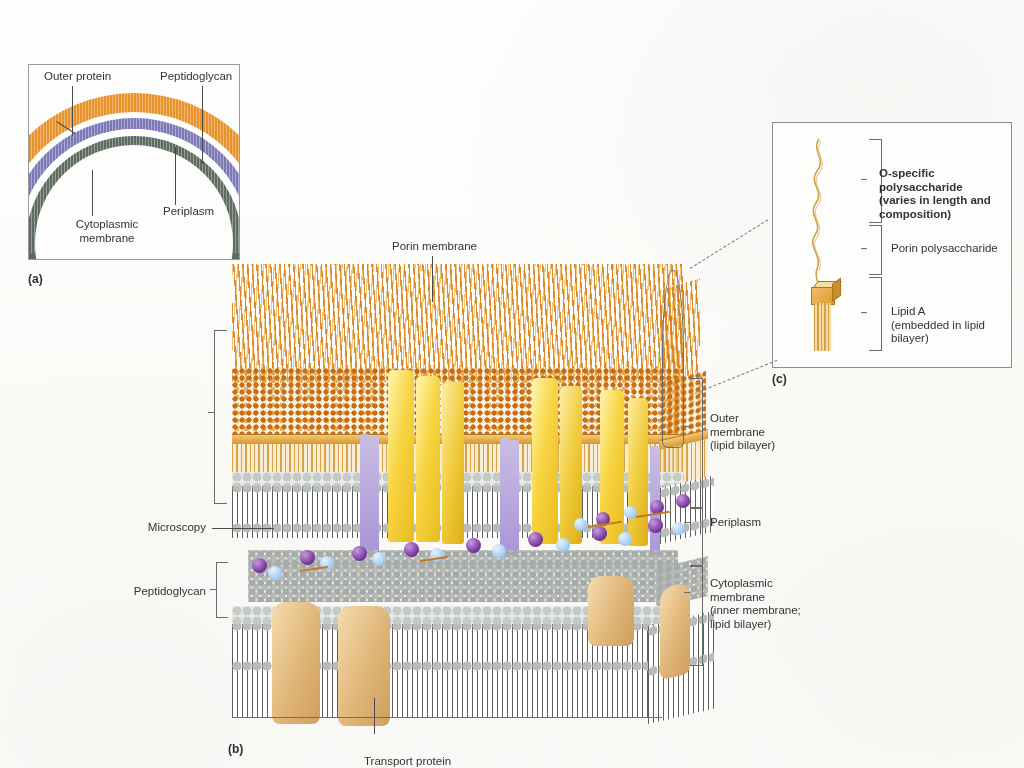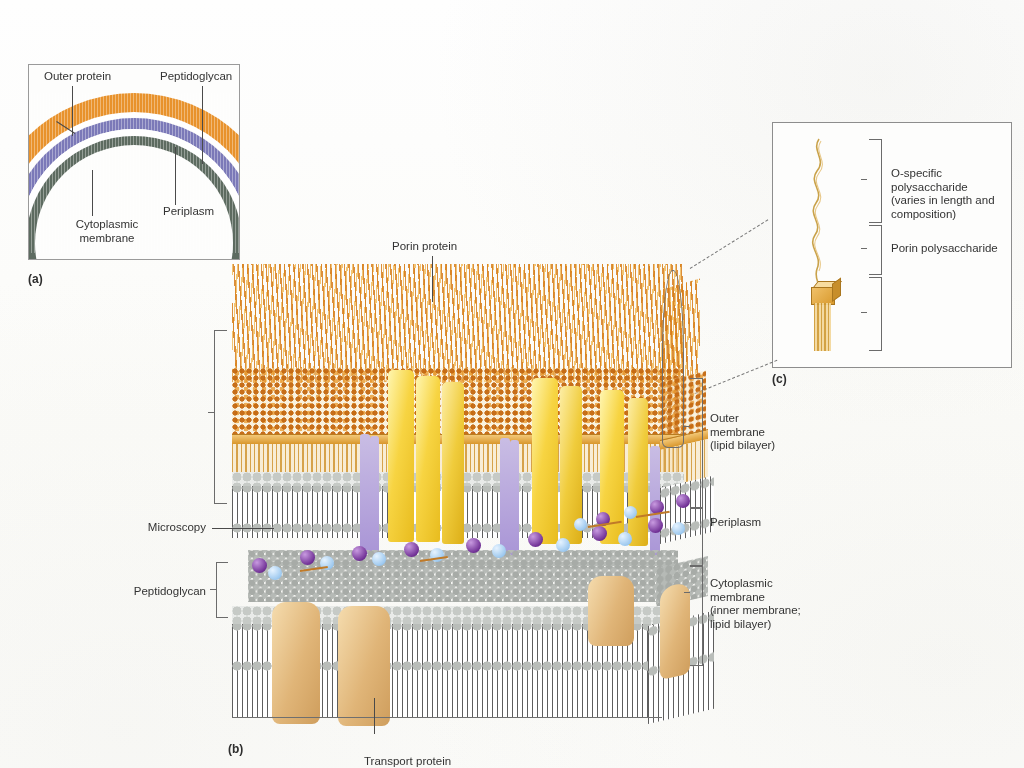--- a/index.html
+++ b/index.html
@@ -197,30 +197,32 @@
         <path d="M24 4 C16 16, 32 24, 22 36 C13 48, 30 56, 21 68 C12 80, 29 88, 20 100 C12 112, 28 120, 22 134" fill="none" stroke="#e8c889" stroke-width="1.1"></path>
       </svg>
       <div class="lipidA-top"></div>
       <div class="lipidA-box"></div>
       <div class="lipidA-side"></div>
       <div class="tails"></div>
     </div>
 
     <div class="brk right" style="left:96px;top:16px;width:12px;height:82px;"></div>
     <div class="brk-tick" style="left:88px;top:56px;"></div>
-    <div class="lbl" style="left:118px;top:44px;width:112px;">O-specific polysaccharide
+    <div class="lbl" style="left:106px;top:44px;width:112px;font-weight:bold;">O-specific polysaccharide
 (varies in length and
 composition)</div>
 
     <div class="brk right" style="left:96px;top:102px;width:12px;height:48px;"></div>
     <div class="brk-tick" style="left:88px;top:125px;"></div>
     <div class="lbl" style="left:118px;top:119px;width:120px;">Porin polysaccharide</div>
 
     <div class="brk right" style="left:96px;top:154px;width:12px;height:72px;"></div>
     <div class="brk-tick" style="left:88px;top:189px;"></div>
+    <div class="lbl" style="left:118px;top:182px;width:118px;">Lipid A
+(embedded in lipid bilayer)</div>
   </div>
   <div class="cap" style="left:772px;top:372px;">(c)</div>
 
   <div class="dashed-c" style="left:690px;top:268px;width:92px;transform:rotate(-32deg);"></div>
   <div class="dashed-c" style="left:690px;top:395px;width:94px;transform:rotate(-22deg);"></div>
 
   <div id="panel-b">
 
     <div class="lps-field" style="left:232px;top:14px;width:452px;height:118px;"></div>
     <div class="lps-field" style="left:660px;top:40px;width:40px;height:96px;transform:skewY(-16deg);transform-origin:top left;"></div>
@@ -297,21 +299,21 @@
   <div class="brk left" style="left:214px;top:330px;width:12px;height:172px;"></div>
   <div class="brk-tick" style="left:208px;top:412px;"></div>
 
   <div class="lbl r" style="left:104px;top:521px;width:102px;">Microscopy</div>
   <div class="ldr h" style="left:212px;top:528px;width:62px;"></div>
 
   <div class="lbl r" style="left:96px;top:585px;width:110px;">Peptidoglycan</div>
   <div class="brk left" style="left:216px;top:562px;width:11px;height:54px;"></div>
   <div class="brk-tick" style="left:210px;top:589px;"></div>
 
-  <div class="lbl" style="left:392px;top:240px;">Porin protein</div>
+  <div class="lbl" style="left:392px;top:240px;">Porin membrane</div>
   <div class="ldr v" style="left:432px;top:256px;height:46px;"></div>
 
   <div class="lbl" style="left:364px;top:755px;">Transport protein</div>
   <div class="ldr v" style="left:374px;top:698px;height:36px;"></div>
 
   <div class="cap" style="left:228px;top:742px;">(b)</div>
 
   <div class="brk right" style="left:690px;top:378px;width:12px;height:128px;"></div>
   <div class="brk-tick" style="left:684px;top:426px;"></div>
   <div class="lbl" style="left:710px;top:412px;width:110px;">Outer

